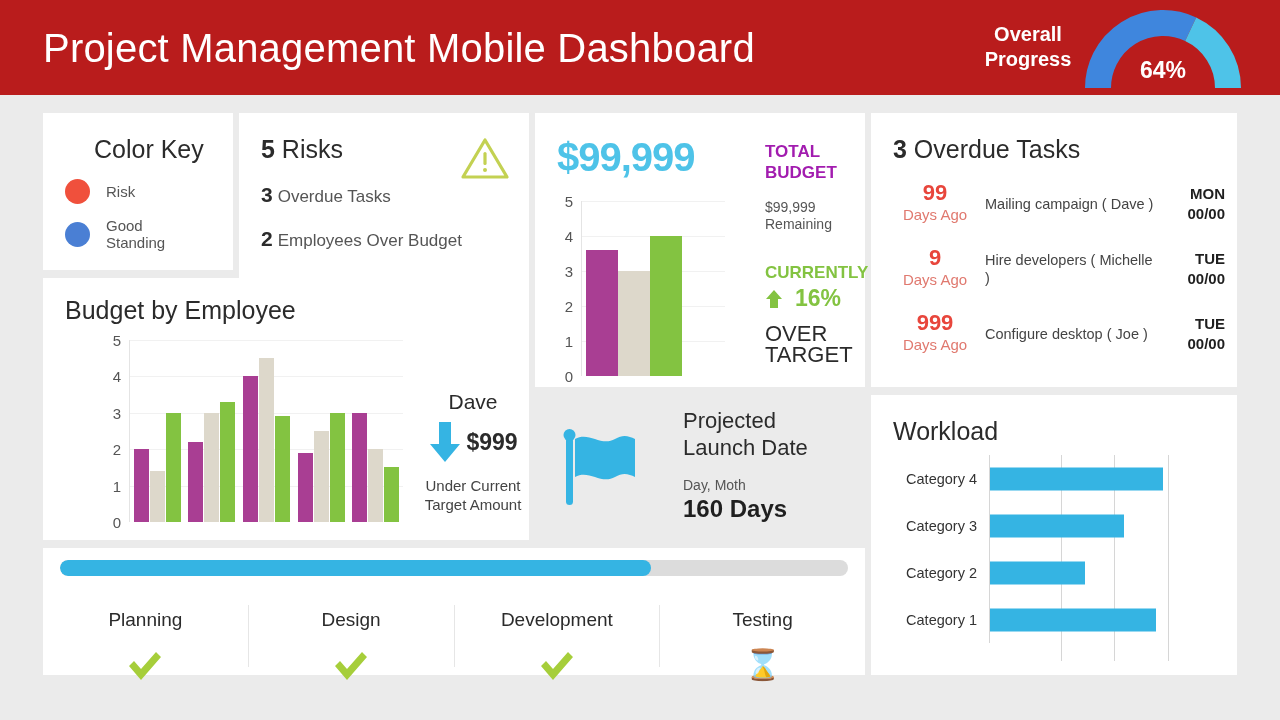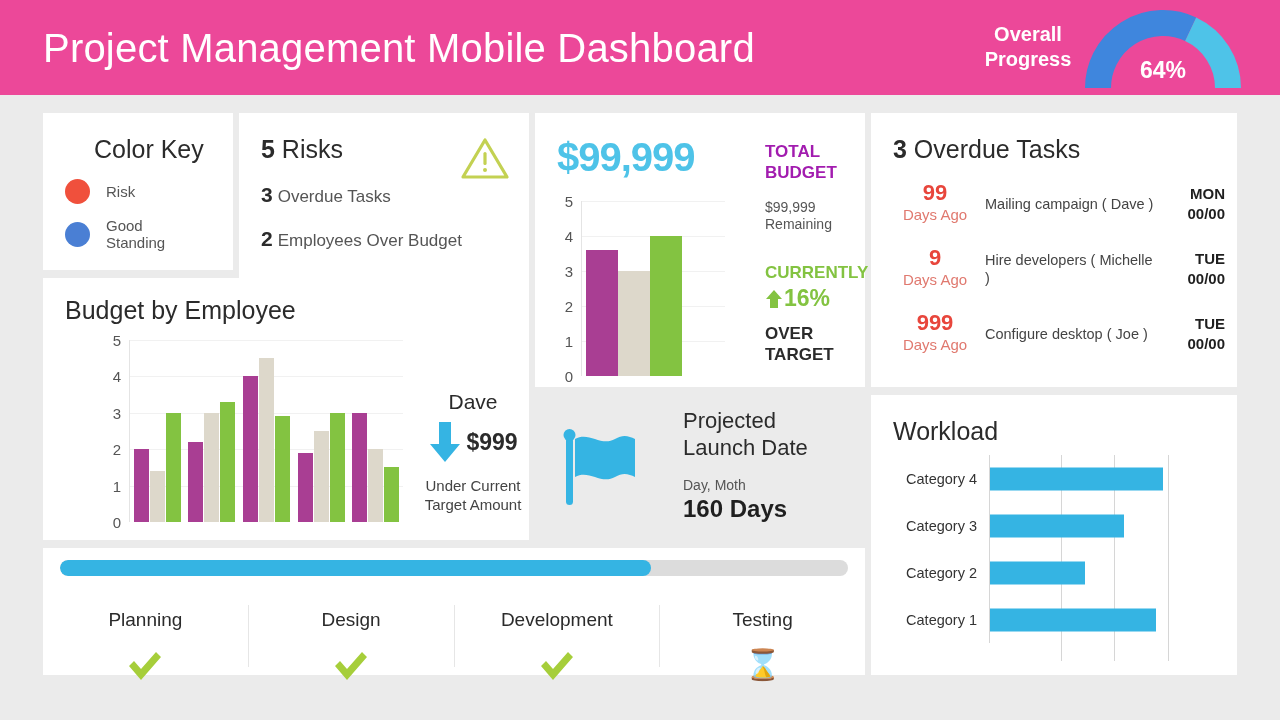--- a/index.html
+++ b/index.html
@@ -8,21 +8,21 @@
     background: #ebebeb;
     font-family: "Liberation Sans", sans-serif;
     color: #333;
     overflow: hidden;
   }
   .stage { position: relative; width: 1280px; height: 720px; }
 
   
   .header {
     position: absolute; left: 0; top: 0; width: 1280px; height: 95px;
-    background: #ec4899;
+    background: #b91c1c;
   }
   .header-title {
     position: absolute; left: 43px; top: 26px;
     font-size: 40px; color: #ffffff; font-weight: 400; letter-spacing: 0.2px;
     white-space: nowrap;
   }
   .overall-progress-label {
     position: absolute; right: 192px; top: 22px;
     width: 120px; text-align: center;
     font-size: 20px; font-weight: bold; color: #ffffff; line-height: 25px;
@@ -89,22 +89,22 @@
   .dave-sub { font-size: 15px; color: #444; line-height: 19px; margin-top: 12px; }
 
   
   #total-budget { left: 535px; top: 113px; width: 330px; height: 274px; }
   .big-money { position: absolute; left: 22px; top: 22px; font-size: 40px; font-weight: bold; color: #4ec3e8; letter-spacing: -1px; }
   .tb-label { position: absolute; left: 230px; top: 28px; font-size: 17px; font-weight: bold; color: #a21caf; line-height: 21px; }
   .tb-remaining { position: absolute; left: 230px; top: 86px; font-size: 14px; color: #555; line-height: 17px; }
   .tb-currently { position: absolute; left: 230px; top: 150px; font-size: 17px; font-weight: bold; color: #83c341; }
   .tb-pct-row { position: absolute; left: 230px; top: 172px; display: flex; align-items: center; }
   .up-arrow { width: 18px; height: 20px; flex: 0 0 auto; }
-  .tb-pct { font-size: 23px; font-weight: bold; color: #83c341; margin-left: 1px; }
-  .tb-over { position: absolute; left: 230px; top: 210px; font-size: 17px; font-weight: bold; color: #2b2b2b; line-height: 21px; }
+  .tb-pct { font-size: 23px; font-weight: bold; color: #83c341; margin-left: 12px; }
+  .tb-over { position: absolute; left: 230px; top: 210px; font-size: 22px; font-weight: normal; color: #2b2b2b; line-height: 21px; }
   .tb-chart { position: absolute; left: 20px; top: 88px; width: 170px; height: 175px; }
   .tb-bars { position: absolute; left: 0; right: 40px; bottom: 0; top: 0; display: flex; align-items: flex-end; justify-content: center; }
   .tb-bar { width: 32px; }
 
   
   #overdue { left: 871px; top: 113px; width: 366px; height: 274px; }
   #overdue .card-title { position: absolute; left: 22px; top: 22px; }
   .task-list { position: absolute; left: 14px; top: 68px; right: 12px; }
   .task-row { display: flex; align-items: center; margin-bottom: 22px; }
   .task-days { width: 100px; flex: 0 0 auto; text-align: center; }

